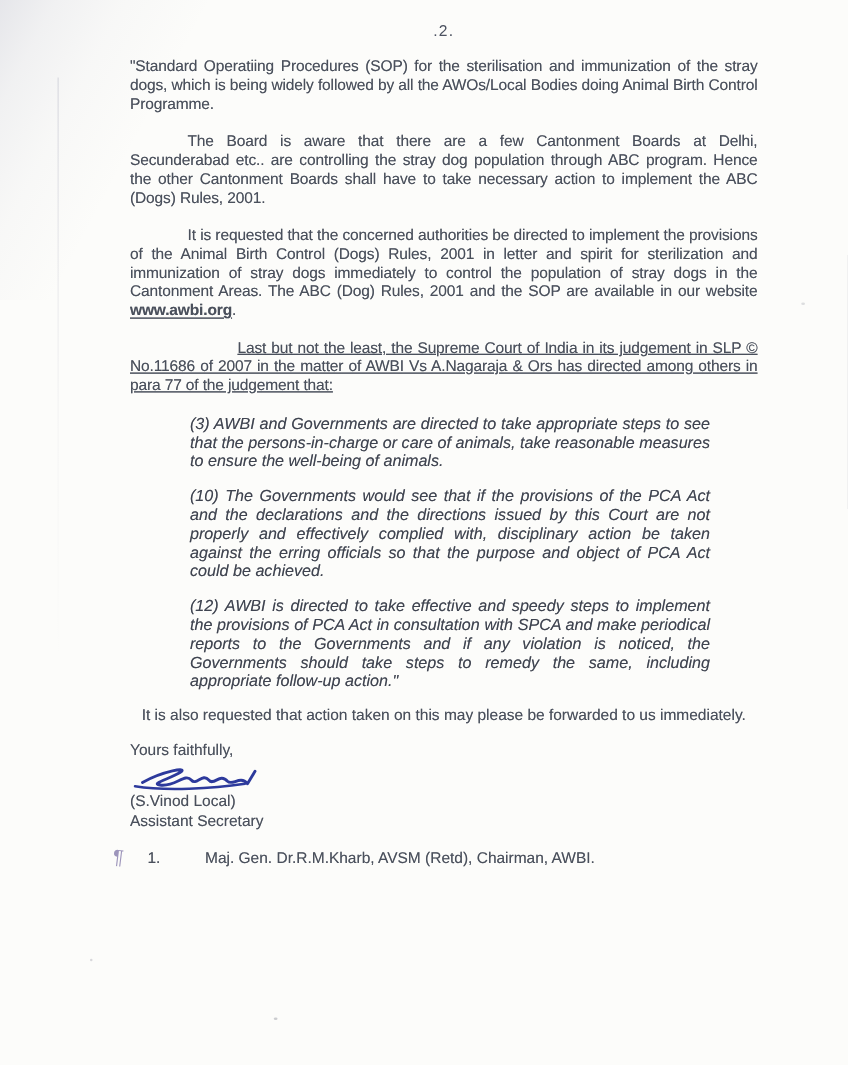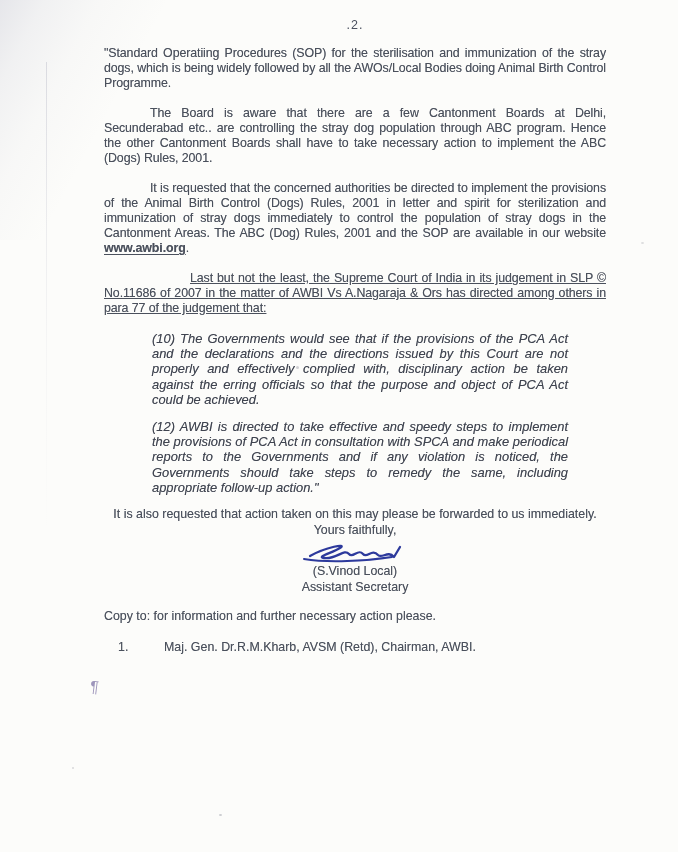--- a/index.html
+++ b/index.html
@@ -60,22 +60,22 @@
     text-align:justify;
     color:#3f4450;
     text-shadow:0 0 0.5px rgba(63,68,80,0.5);
   }
   p.closing{
     margin:12px 0 0 0;
     font-size:12.4px;line-height:15px;text-indent:0;text-align:center;
     text-shadow:0 0 0.5px rgba(74,80,92,0.55);
   }
   .signoff{
-    margin-top:0;
-    display:flex;flex-direction:column;align-items:center;
+    margin-top:12px;
+    display:flex;flex-direction:column;align-items:flex-start;
     font-size:12.4px;line-height:16px;
     text-shadow:0 0 0.5px rgba(74,80,92,0.5);
   }
   .signoff .sig-svg{margin:1px 6px -2px 0;}
   .copyto{
     margin-top:14px;
     font-size:12.4px;line-height:15px;
     text-shadow:0 0 0.5px rgba(74,80,92,0.5);
   }
   .copyto .label{margin:0 0 16px 0;}
@@ -102,41 +102,41 @@
 
     <p class="body noindent">"Standard Operatiing Procedures (SOP) for the sterilisation and immunization of the stray dogs, which is being widely followed by all the AWOs/Local Bodies doing Animal Birth Control Programme.</p>
 
 
     <p class="body">The Board is aware that there are a few Cantonment Boards at Delhi, Secunderabad etc.. are controlling the stray dog population through ABC program. Hence the other Cantonment Boards shall have to take necessary action to implement the ABC (Dogs) Rules, 2001.</p>
 
     <p class="body"><span>It is requested that the concerned authorities be directed to implement the provisions of the Animal Birth Control (Dogs) Rules, 2001 in letter and spirit for sterilization and immunization of stray dogs immediately to control the population of stray dogs in the Cantonment Areas. The ABC (Dog) Rules, 2001 and the SOP are available in our website </span><span class="weblink">www.awbi.org</span><span>.</span></p>
 
     <p class="body deepindent">Last but not the least, the Supreme Court of India in its judgement in SLP © No.11686 of 2007 in the matter of AWBI Vs A.Nagaraja &amp; Ors has directed among others in para 77 of the judgement that:</p>
 
+    <p class="quote">(3) AWBI and Governments are directed to take appropriate steps to see that the persons-in-charge or care of animals, take reasonable measures to ensure the well-being of animals.</p>
 
 
     <p class="quote">(10) The Governments would see that if the provisions of the PCA Act and the declarations and the directions issued by this Court are not properly and effectively complied with, disciplinary action be taken against the erring officials so that the purpose and object of PCA Act could be achieved.</p>
 
     <p class="quote">(12) AWBI is directed to take effective and speedy steps to implement the provisions of PCA Act in consultation with SPCA and make periodical reports to the Governments and if any violation is noticed, the Governments should take steps to remedy the same, including appropriate follow-up action."</p>
 
     <p class="closing">It is also requested that action taken on this may please be forwarded to us immediately.</p>
 
     <div class="signoff">
       <span>Yours faithfully,</span>
       <svg class="sig-svg" width="104" height="26" viewBox="0 0 104 26">
         <path d="M10,17 C26,8 48,4 40,9 C32,14 16,18 24,19 C36,21 44,9 49,15
                  C53,20 58,9 63,15 C67,20 72,9 78,16 C82,20 88,11 94,18 L100,8" fill="none" stroke="#2d3a9c" stroke-width="2.3" stroke-linecap="round" stroke-linejoin="round"></path>
         <path d="M4,20 C28,24 66,22 92,18" fill="none" stroke="#2d3a9c" stroke-width="2" stroke-linecap="round"></path>
       </svg>
       <span>(S.Vinod Local)</span>
       <span>Assistant Secretary</span>
     </div>
 
     <div class="copyto">
-      <p class="label">Copy to: for information and further necessary action please.</p>
       <div class="cc-row">
         <span class="cc-num">1.</span>
         <span class="cc-text">Maj. Gen. Dr.R.M.Kharb, AVSM (Retd), Chairman, AWBI.</span>
       </div>
 
     </div>
 
   </div>
 </div>
 

